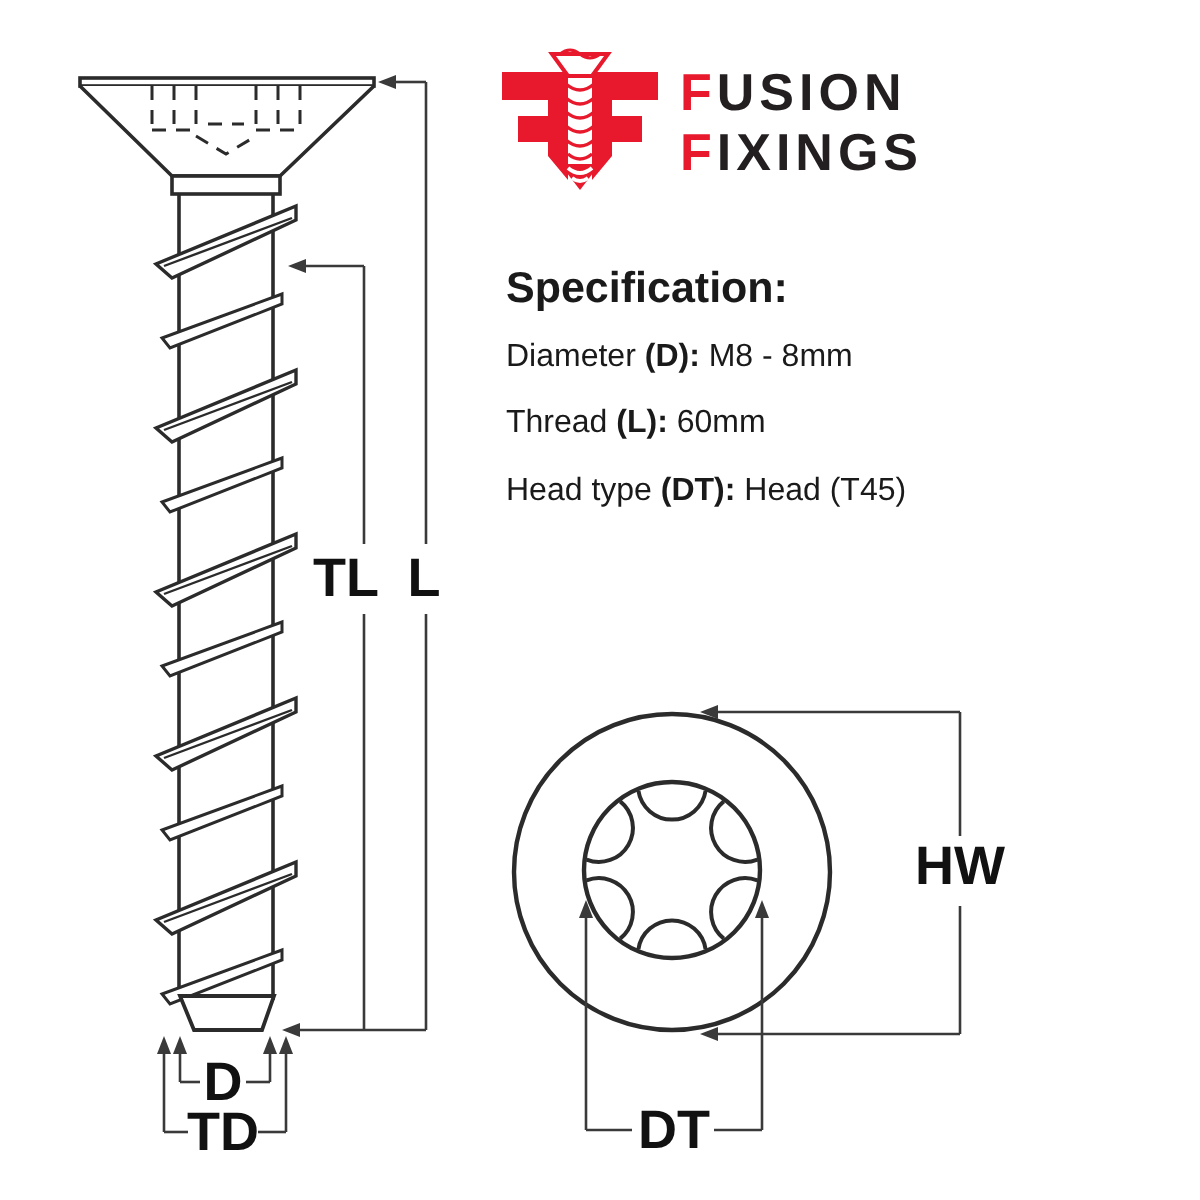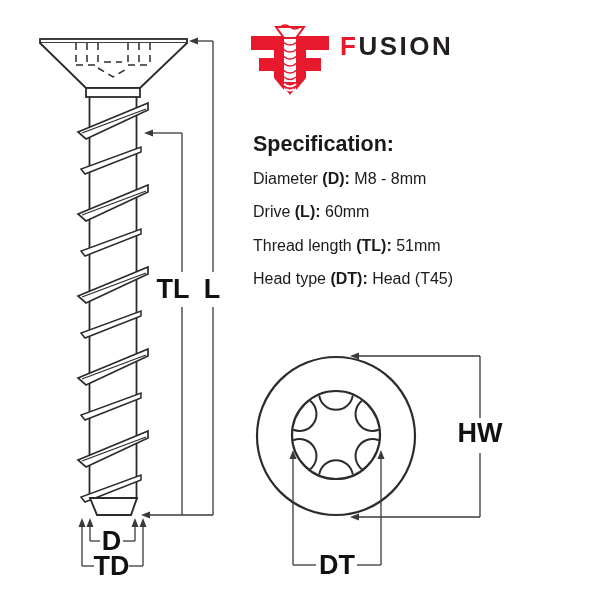--- a/index.html
+++ b/index.html
@@ -165,24 +165,24 @@
         <path d="M34 46 Q41 52 48 46"></path>
         <path d="M35 53 Q41 58 47 53"></path>
       </g>
       <g fill="none" stroke="#ffffff" stroke-width="2">
         <path d="M35 60 Q41 65 47 60"></path>
         <path d="M37 65 Q41 68 45 65"></path>
       </g>
     </svg>
     <div class="logo-text">
       <div class="logo-word"><span class="logo-first">F</span><span>USION</span></div>
+      <div class="logo-word"><span class="logo-first">F</span><span>IXINGS</span></div>
     </div>
   </div>
 
   <div class="spec">
     <div class="spec-heading">Specification:</div>
     <div class="spec-line"><span>Diameter </span><b>(D):</b><span> M8 - 8mm</span></div>
-    <div class="spec-line"><span>Drive </span><b>(L):</b><span> 60mm</span></div>
-    <div class="spec-line"><span>Thread length </span><b>(TL):</b><span> 51mm</span></div>
+    <div class="spec-line"><span>Thread </span><b>(L):</b><span> 60mm</span></div>
     <div class="spec-line"><span>Head type </span><b>(DT):</b><span> Head (T45)</span></div>
   </div>
 
 </div>
 
 </body></html>

